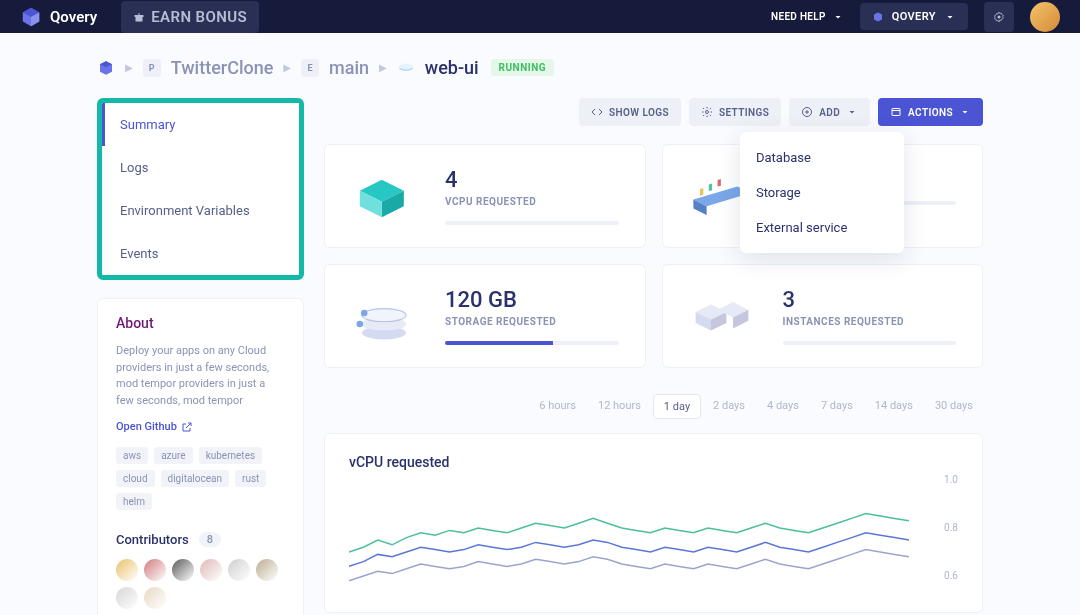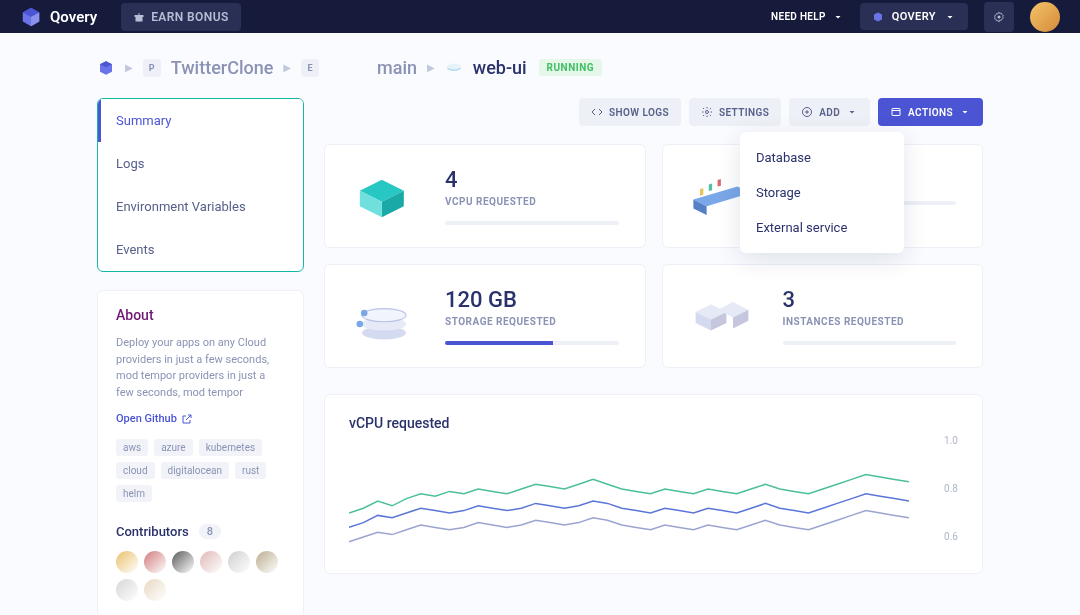--- a/index.html
+++ b/index.html
@@ -2,41 +2,41 @@
 <html><head>
 <meta charset="utf-8">
 <style>
 * { margin: 0; padding: 0; box-sizing: border-box; }
 body { font-family: -apple-system, BlinkMacSystemFont, "Segoe UI", Roboto, sans-serif; background: #fafbff; color: #1a2b63; width: 1080px; height: 615px; overflow: hidden; }
 
 .topbar { height: 33px; background: #161a3b; display: flex; align-items: center; padding: 0 20px; gap: 16px; justify-content: space-between; }
 .topbar-left { display: flex; align-items: center; gap: 24px; }
 .logo { display: flex; align-items: center; gap: 8px; color: #fff; font-weight: 600; font-size: 15px; }
 .logo-cube { width: 22px; height: 22px; }
-.earn-bonus { background: #2a2f55; color: #b9bdd4; font-size: 12px; font-weight: 600; padding: 7px 12px; border-radius: 4px; display: flex; gap: 6px; align-items: center; letter-spacing: 0.4px; }
+.earn-bonus { background: #2a2f55; color: #b9bdd4; font-size: 15px; font-weight: 600; padding: 7px 12px; border-radius: 4px; display: flex; gap: 6px; align-items: center; letter-spacing: 0.4px; }
 .topbar-right { display: flex; align-items: center; gap: 16px; }
 .need-help { color: #fff; font-size: 10px; font-weight: 600; display: flex; align-items: center; gap: 6px; letter-spacing: 0.3px; }
 .org-select { background: #2a2f55; color: #fff; font-size: 11px; font-weight: 600; padding: 7px 12px; border-radius: 4px; display: flex; gap: 8px; align-items: center; letter-spacing: 0.4px; }
 .gear-btn { width: 30px; height: 30px; background: #2a2f55; border-radius: 4px; display: flex; align-items: center; justify-content: center; }
 .avatar-top { width: 30px; height: 30px; border-radius: 50%; background: linear-gradient(135deg,#f5c36a,#d48a3a); }
 
 .page { padding: 24px 97px 0; }
 .breadcrumb { display: flex; align-items: center; gap: 10px; margin-bottom: 20px; color: #8b93b5; font-size: 18px; }
 .bc-proj-icon { width: 18px; height: 18px; }
 .bc-sep { color: #c2c8dc; font-size: 10px; }
 .bc-badge-letter { width: 18px; height: 18px; border-radius: 3px; background: #eef0f7; color: #8b93b5; font-size: 9px; font-weight: 700; display: flex; align-items: center; justify-content: center; }
 .bc-project { color: #8b93b5; font-weight: 500; }
-.bc-env { color: #8b93b5; font-weight: 500; margin-left: 48px; }
+.bc-env { color: #8b93b5; font-weight: 500; }
 .bc-app-icon { width: 18px; height: 18px; }
 .bc-app { color: #2a326b; font-weight: 500; }
 .bc-status { background: #e4f7e9; color: #3fbf64; font-size: 10px; font-weight: 700; padding: 3px 8px; border-radius: 3px; letter-spacing: 0.5px; margin-left: 2px; }
 
 .layout { display: flex; gap: 20px; align-items: flex-start; }
 .sidebar { width: 207px; flex: 0 0 207px; display: flex; flex-direction: column; gap: 18px; }
-.sidemenu { background: #fff; border-radius: 6px; overflow: hidden; border: 1px solid #14b8a6; }
+.sidemenu { background: #fff; border-radius: 6px; overflow: hidden; border: 5px solid #14b8a6; }
 .side-item { padding: 14px 18px; font-size: 13px; color: #57608a; cursor: pointer; }
 .side-item.active { color: #4b55d4; border-left: 3px solid #4b55d4; background: #fff; padding-left: 15px; }
 
 .about-card { background: #fff; border: 1px solid #eef0f7; border-radius: 6px; padding: 16px 18px; font-size: 12px; }
 .about-title { font-size: 14px; font-weight: 500; color: #701a75; margin-bottom: 12px; }
 .about-desc { color: #8b93b5; line-height: 1.5; margin-bottom: 10px; font-size: 11px; }
 .open-github { color: #4b55d4; font-weight: 500; display: inline-flex; gap: 4px; align-items: center; font-size: 11px; }
 .tags { display: flex; flex-wrap: wrap; gap: 6px; margin-top: 14px; }
 .tag { background: #f2f3f9; color: #8b93b5; padding: 3px 7px; border-radius: 3px; font-size: 10px; }
 
@@ -304,20 +304,30 @@
             <div class="metric-body">
               <div class="metric-value">3</div>
               <div class="metric-label">INSTANCES REQUESTED</div>
               <div class="metric-bar">
                 <div class="metric-bar-fill" style="width:0%"></div>
               </div>
             </div>
           </div>
         </div>
 
+      <div class="range-tabs" id="range-tabs">
+          <span class="range-tab">6 hours</span>
+          <span class="range-tab">12 hours</span>
+          <span class="range-tab active">1 day</span>
+          <span class="range-tab">2 days</span>
+          <span class="range-tab">4 days</span>
+          <span class="range-tab">7 days</span>
+          <span class="range-tab">14 days</span>
+          <span class="range-tab">30 days</span>
+        </div>
 
       <div class="chart-card">
         <div class="chart-title">vCPU requested</div>
         <div class="chart-area" id="chart-area">
             <span class="y-tick" style="top: -6px;">1.0</span>
             <span class="y-tick" style="top: 42px;">0.8</span>
             <span class="y-tick" style="top: 90px;">0.6</span>
             <svg class="sparkline" viewBox="0 0 560 120">
               <path d="M0.0 72.0 L14.4 67.2 L28.7 60.0 L43.1 64.8 L57.4 57.6 L71.8 52.8 L86.2 55.2 L100.5 50.4 L114.9 52.8 L129.2 48.0 L143.6 50.4 L157.9 52.8 L172.3 48.0 L186.7 43.2 L201.0 45.6 L215.4 48.0 L229.7 43.2 L244.1 38.4 L258.5 43.2 L272.8 48.0 L287.2 50.4 L301.5 52.8 L315.9 48.0 L330.3 50.4 L344.6 52.8 L359.0 48.0 L373.3 50.4 L387.7 52.8 L402.1 48.0 L416.4 43.2 L430.8 48.0 L445.1 50.4 L459.5 52.8 L473.8 48.0 L488.2 43.2 L502.6 38.4 L516.9 33.6 L531.3 36.0 L545.6 38.4 L560.0 40.8" fill="none" stroke="#4bbf9c" stroke-width="1.5"></path>
               <path d="M0.0 86.4 L14.4 81.6 L28.7 74.4 L43.1 76.8 L57.4 72.0 L71.8 67.2 L86.2 69.6 L100.5 72.0 L114.9 69.6 L129.2 64.8 L143.6 67.2 L157.9 69.6 L172.3 67.2 L186.7 62.4 L201.0 64.8 L215.4 67.2 L229.7 64.8 L244.1 60.0 L258.5 62.4 L272.8 67.2 L287.2 69.6 L301.5 72.0 L315.9 67.2 L330.3 69.6 L344.6 72.0 L359.0 67.2 L373.3 69.6 L387.7 72.0 L402.1 67.2 L416.4 62.4 L430.8 67.2 L445.1 69.6 L459.5 72.0 L473.8 67.2 L488.2 62.4 L502.6 57.6 L516.9 52.8 L531.3 55.2 L545.6 57.6 L560.0 60.0" fill="none" stroke="#5b76d8" stroke-width="1.5"></path>

